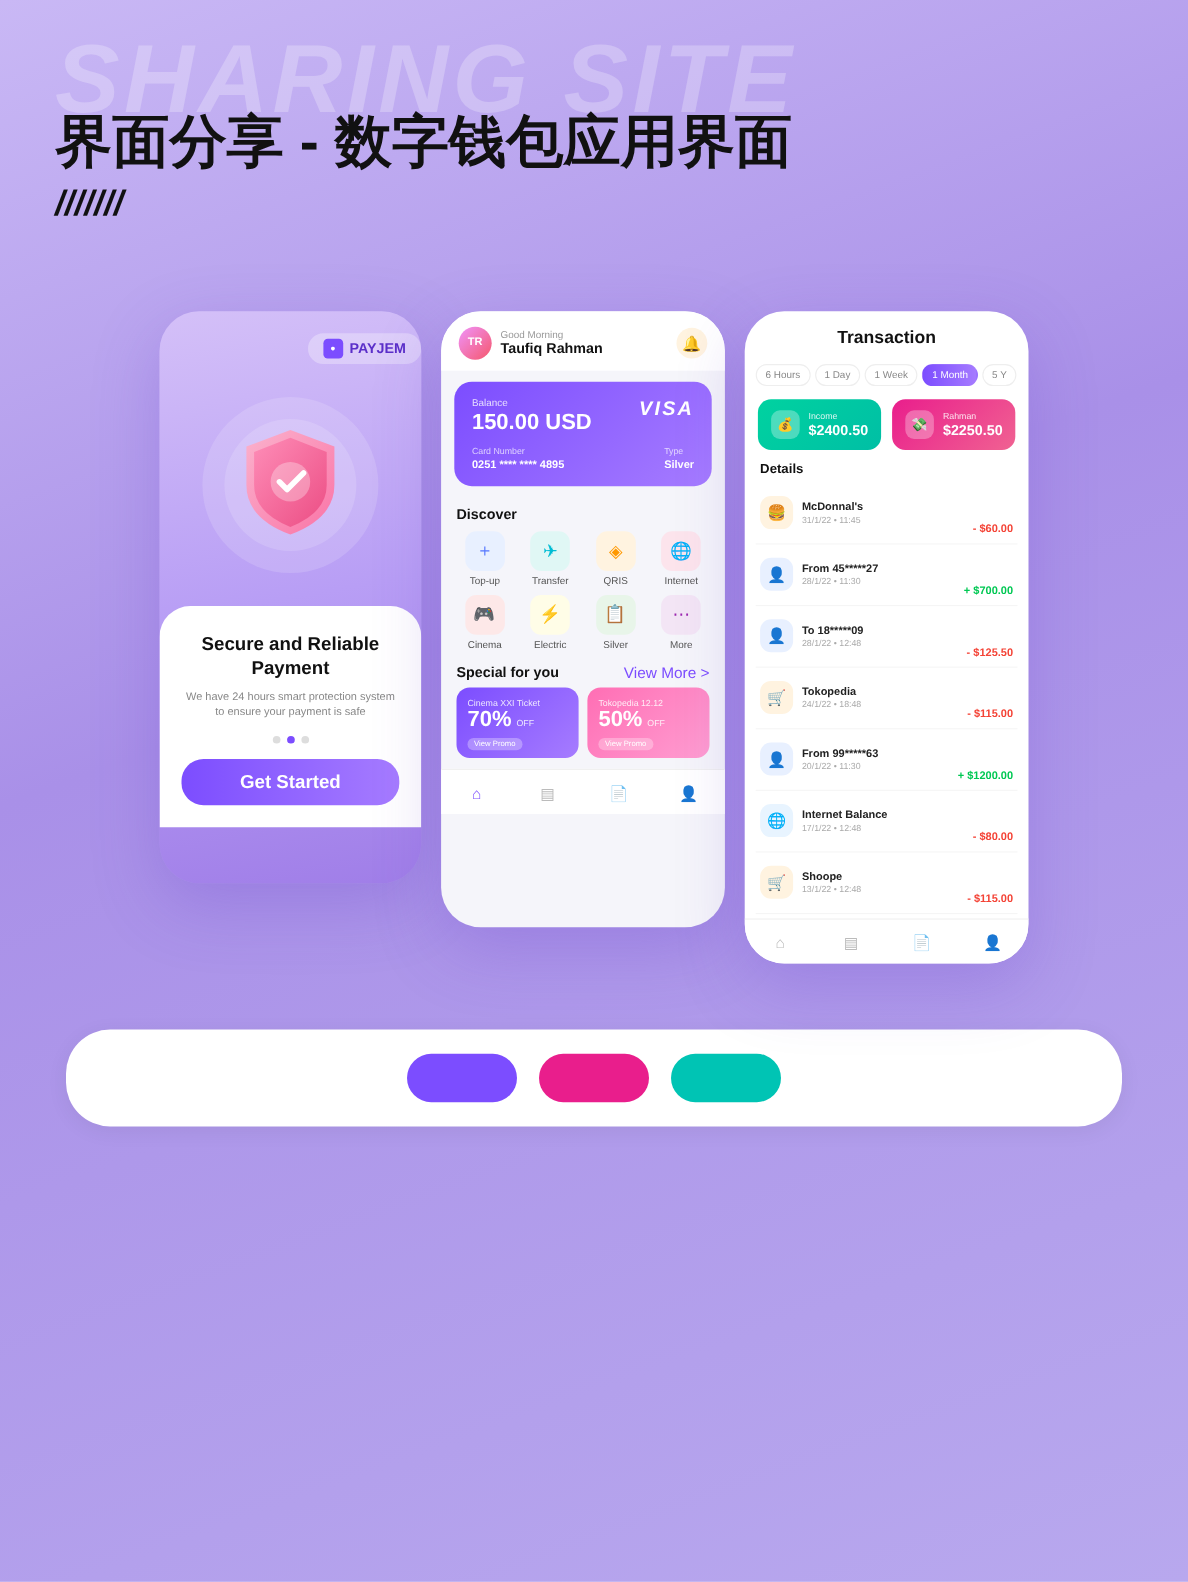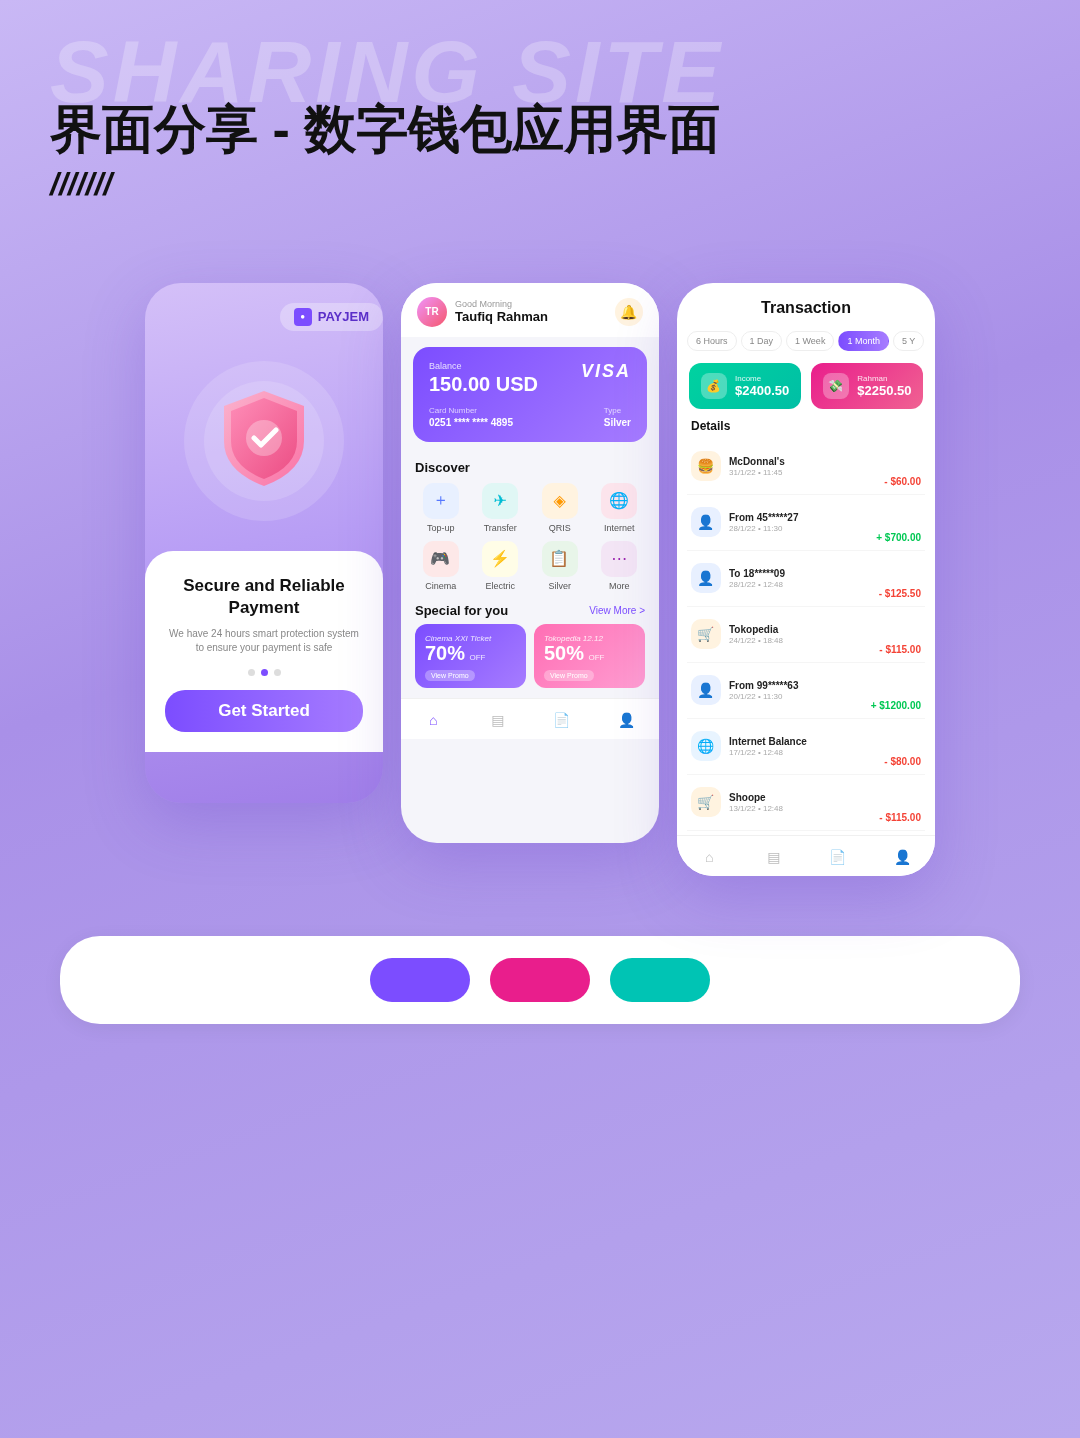--- a/index.html
+++ b/index.html
@@ -281,37 +281,37 @@
     .di-yellow { background: #fffde7; color: #fbc02d; }
     .di-green { background: #e8f5e9; color: #4caf50; }
     .di-purple { background: #f3e5f5; color: #9c27b0; }
 
     .special-header {
       display: flex;
       justify-content: space-between;
       align-items: center;
       padding: 4px 14px 6px 14px;
     }
-    .view-more { font-size: 10px; color: #7c4dff; text-align: center; }
+    .view-more { font-size: 14px; color: #7c4dff; text-align: center; }
     .promo-row {
       display: flex;
       gap: 8px;
       padding: 0 14px 10px 14px;
     }
     .promo-card {
       flex: 1;
       border-radius: 12px;
       padding: 10px;
       height: 64px;
       position: relative;
       overflow: hidden;
     }
     .promo-blue { background: linear-gradient(135deg, #7c4dff, #a67cff); }
     .promo-pink { background: linear-gradient(135deg, #ff6eb4, #ff9ed2); }
-    .promo-title { font-size: 8px; color: rgba(255,255,255,0.85); font-style: italic; }
+    .promo-title { font-size: 8px; color: rgba(255,255,255,0.85); }
     .promo-pct { font-size: 20px; font-weight: 900; color: white; line-height: 1; }
     .promo-off { font-size: 8px; color: rgba(255,255,255,0.85); }
     .promo-btn {
       font-size: 7px;
       background: rgba(255,255,255,0.3);
       color: white;
       border: none;
       border-radius: 8px;
       padding: 2px 6px;
       margin-top: 4px;

